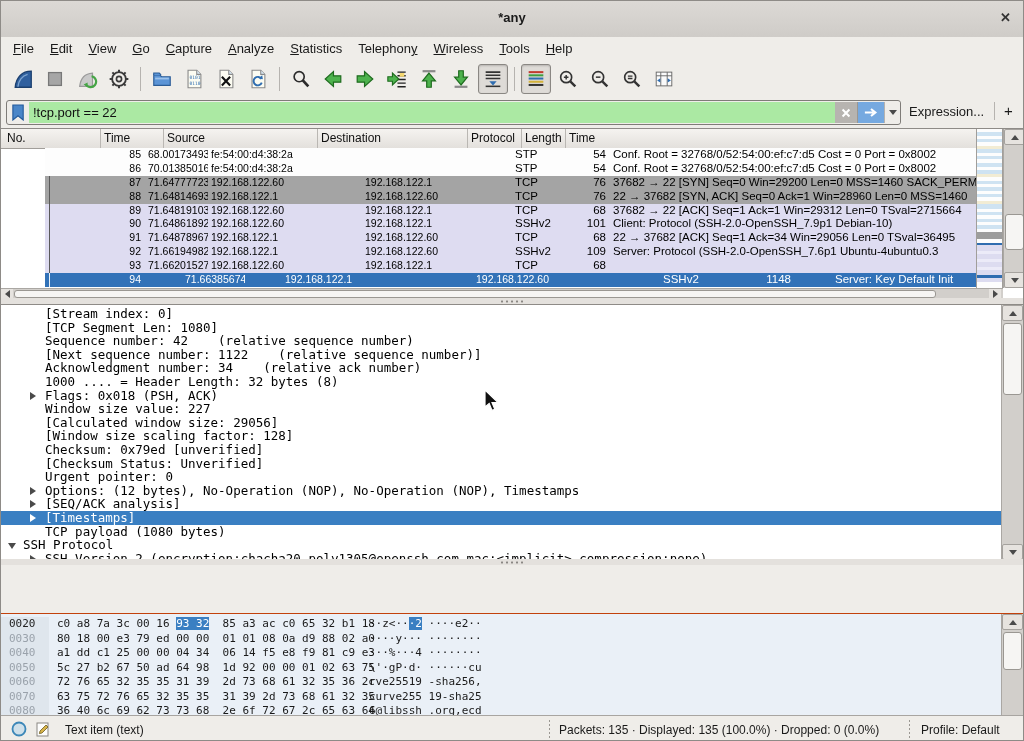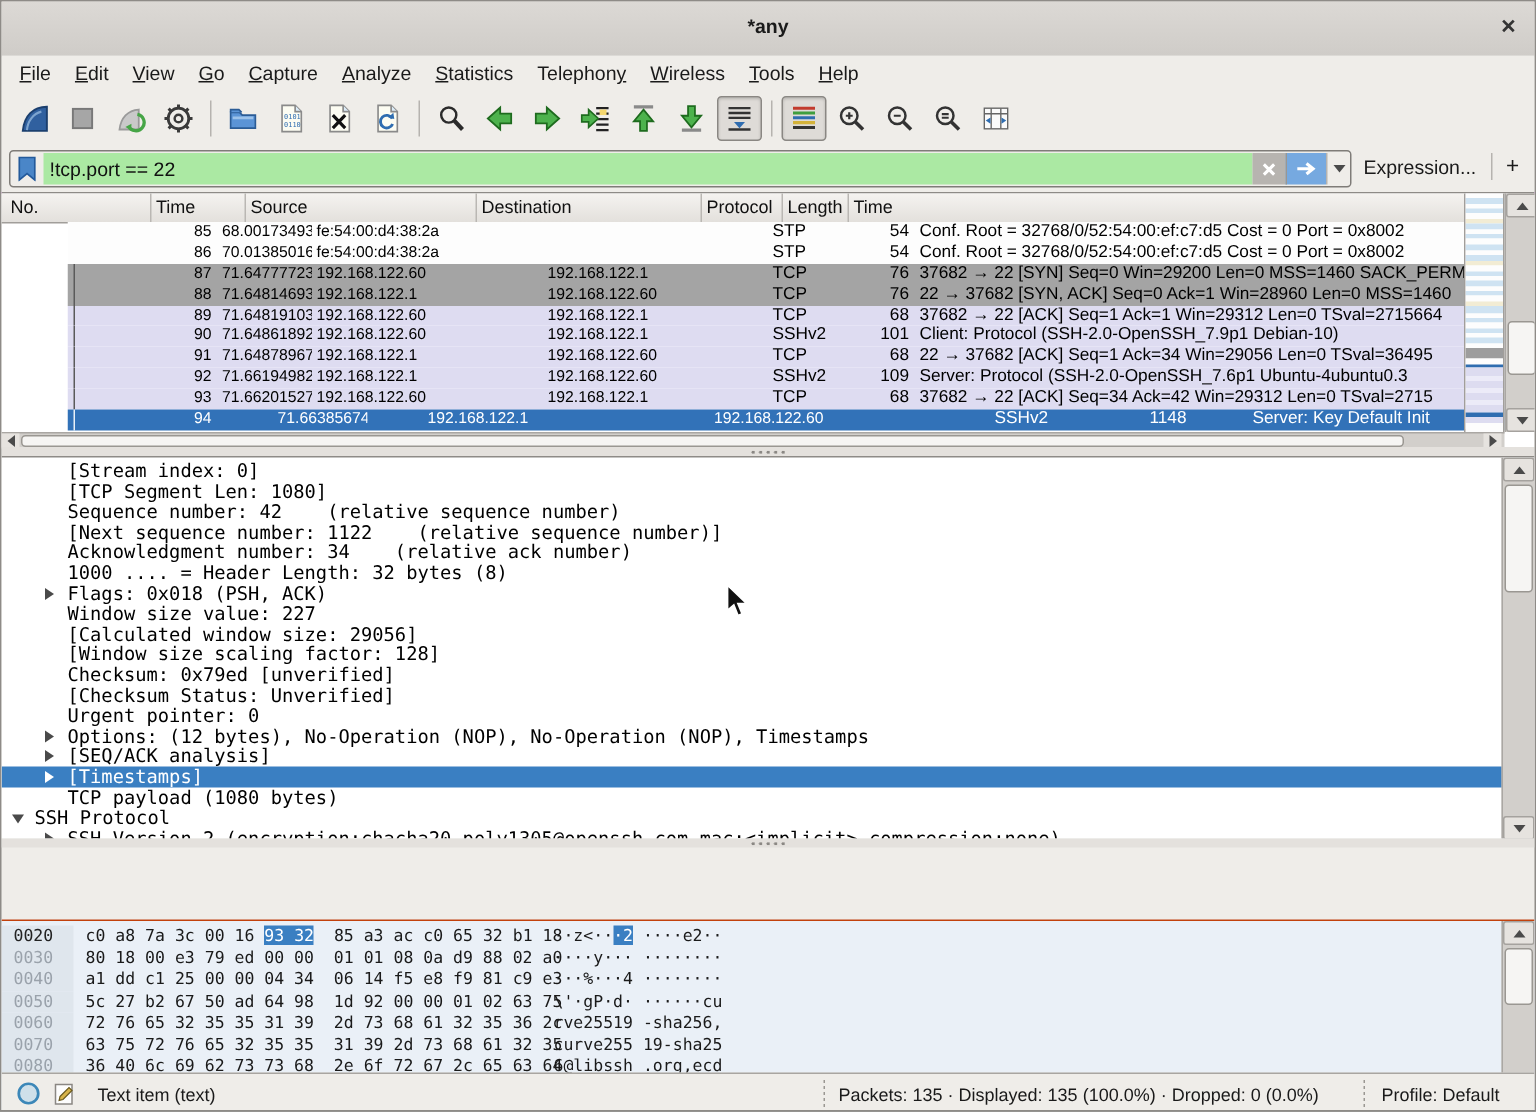--- a/index.html
+++ b/index.html
@@ -376,21 +376,20 @@
           <span class="pcell c-len">109</span>
           <span class="pcell c-info">Server: Protocol (SSH-2.0-OpenSSH_7.6p1 Ubuntu-4ubuntu0.3</span>
         </div>
         <div class="prow row-lav mark">
           <span class="pcell c-no">93</span>
           <span class="pcell c-time">71.662015274</span>
           <span class="pcell c-src">192.168.122.60</span>
           <span class="pcell c-dst">192.168.122.1</span>
           <span class="pcell c-proto">TCP</span>
           <span class="pcell c-len">68</span>
-          <span class="pcell c-info">37682 → 22 [ACK] Seq=34 Ack=42 Win=29312 Len=0 TSval=2715</span>
         </div>
         <div class="prow row-sel mark">
           <span class="pcell c-no">94</span>
           <span class="pcell c-time">71.663856741</span>
           <span class="pcell c-src">192.168.122.1</span>
           <span class="pcell c-dst">192.168.122.60</span>
           <span class="pcell c-proto">SSHv2</span>
           <span class="pcell c-len">1148</span>
           <span class="pcell c-info">Server: Key Default Init</span>
         </div>

